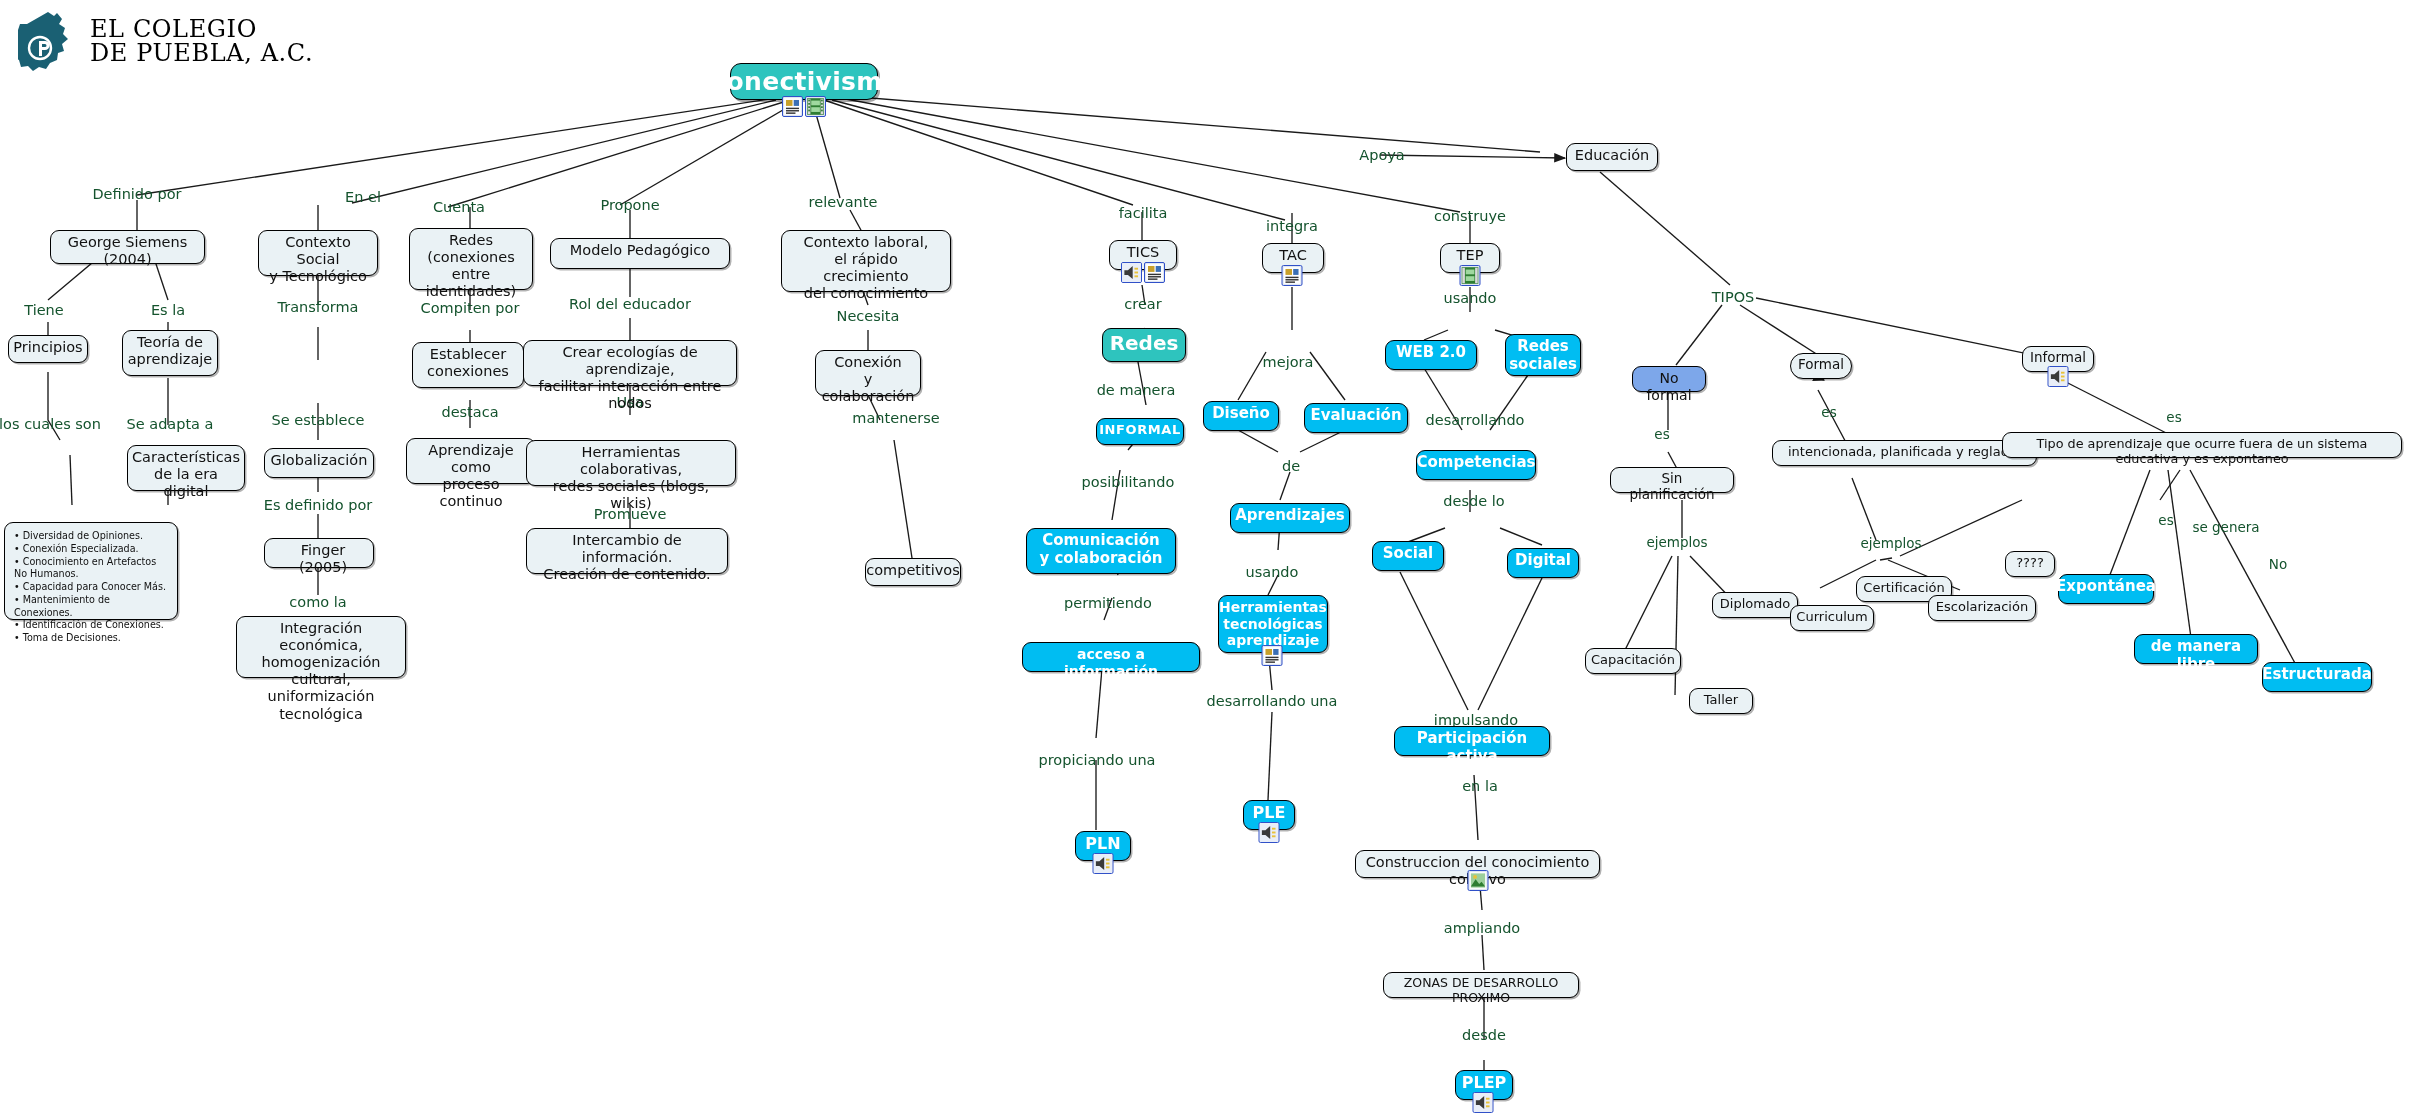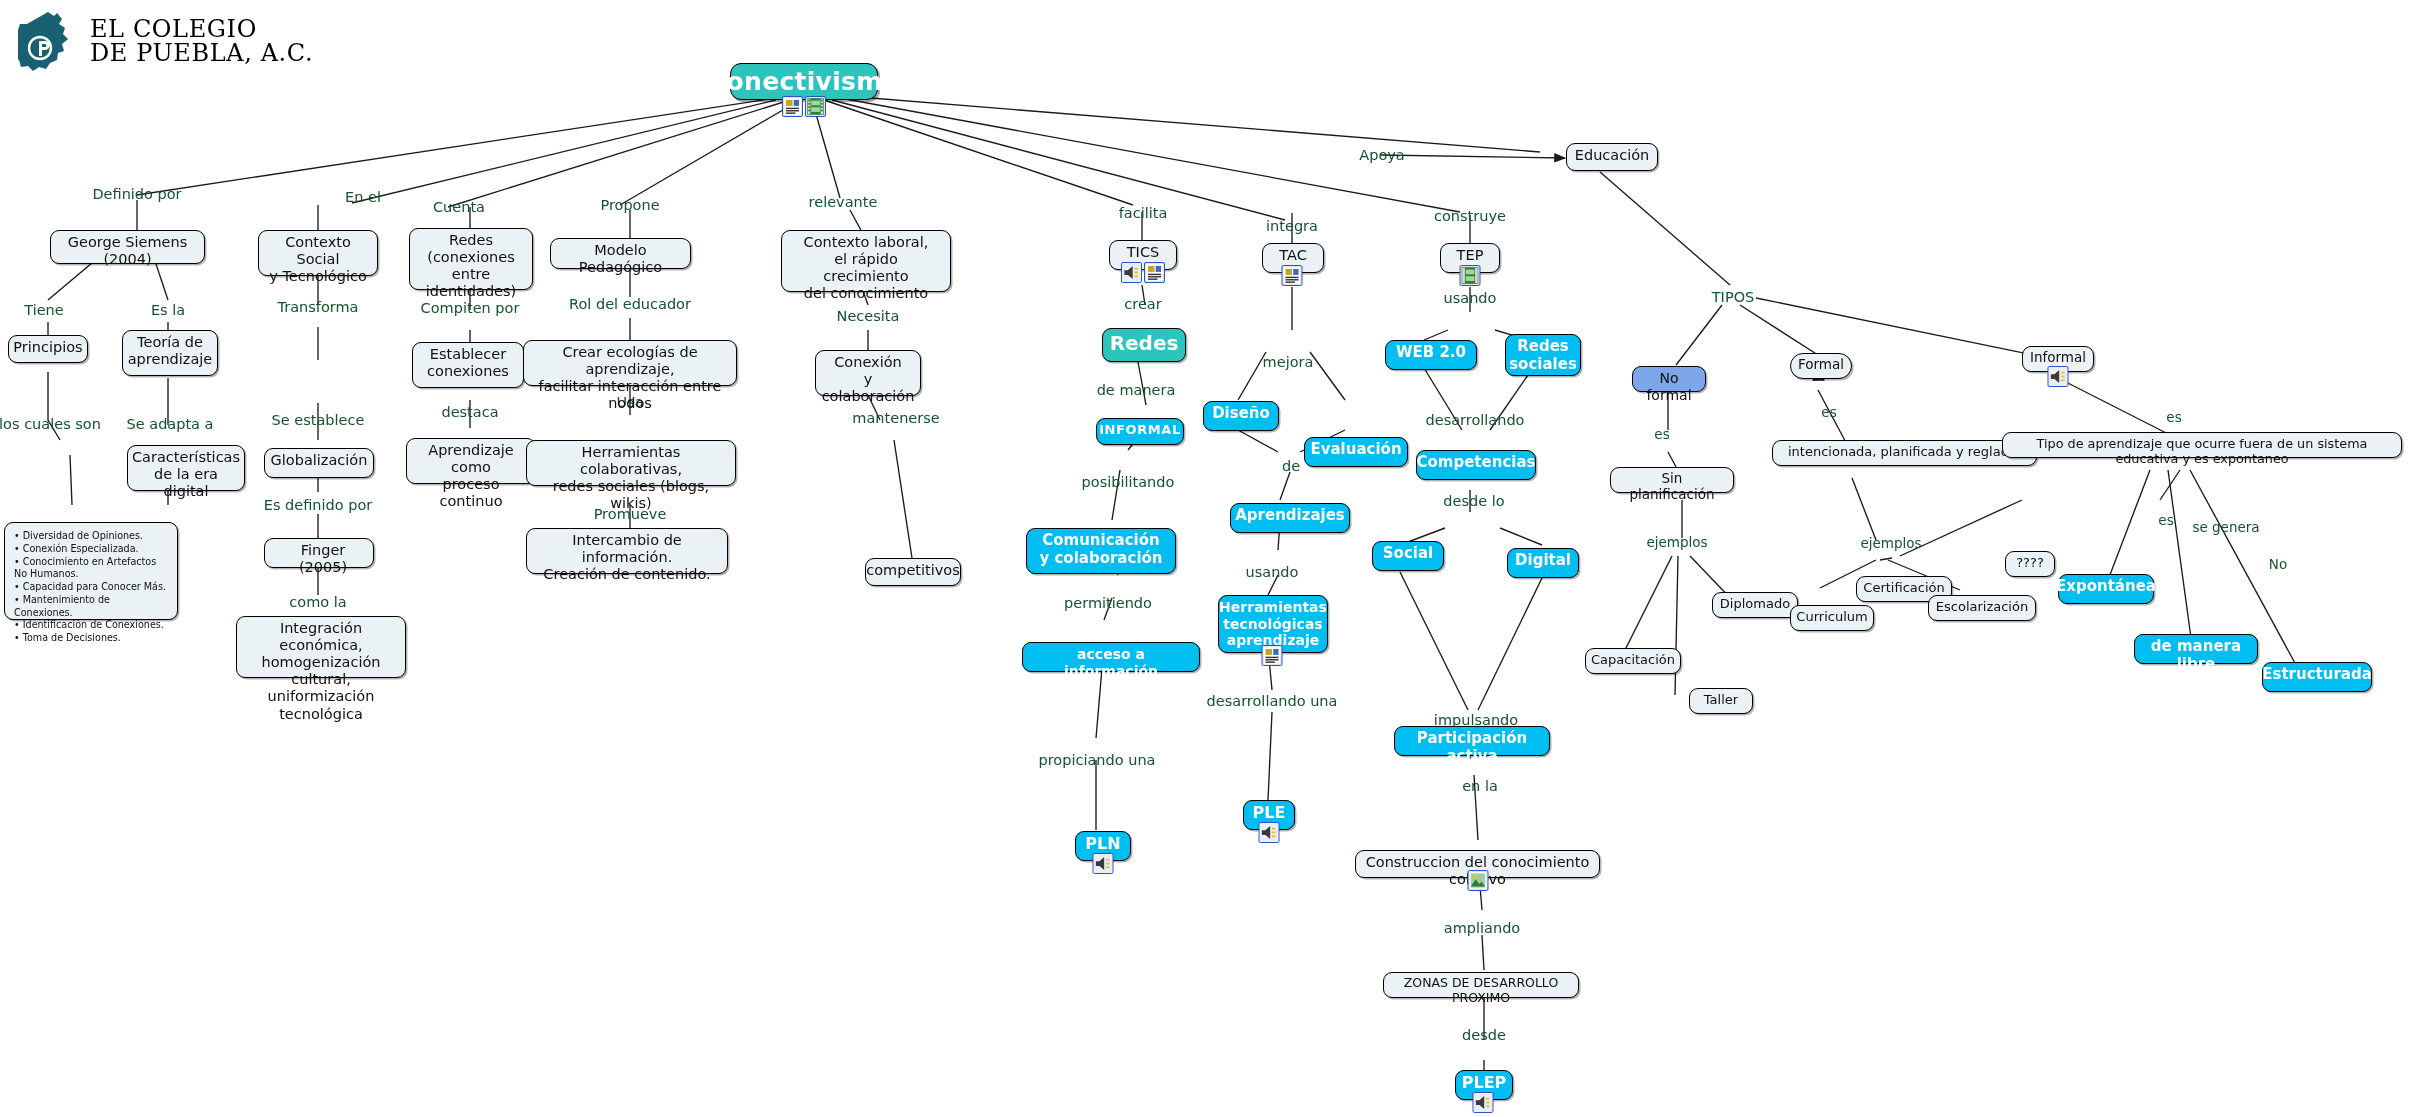--- a/index.html
+++ b/index.html
@@ -291,21 +291,21 @@
       <span class="txt">Contexto Social
 y Tecnológico</span>
     </div>
 
   <div class="node n-plain" style="left:409px;top:228px;width:124px;height:62px;">
       <span class="txt">Redes
 (conexiones
 entre identidades)</span>
     </div>
 
-  <div class="node n-plain" style="left:550px;top:238px;width:141px;height:31px;">
+  <div class="node n-plain" style="left:550px;top:238px;width:180px;height:31px;">
       <span class="txt">Modelo Pedagógico</span>
     </div>
 
   <div class="node n-plain" style="left:781px;top:230px;width:170px;height:62px;">
       <span class="txt">Contexto laboral,
 el rápido crecimiento
 del conocimiento</span>
     </div>
 
   <div class="node n-plain" style="left:1109px;top:240px;width:68px;height:30px;">
@@ -475,21 +475,21 @@
             <rect x="10.5" y="10.4" width="3" height="1.6"></rect>
           </g>
         </svg>
       </span>
   </div>
 
   <div class="node n-cyan" style="left:1203px;top:401px;width:76px;height:30px;">
       <span class="txt">Diseño</span>
     </div>
 
-  <div class="node n-cyan" style="left:1304px;top:403px;width:104px;height:30px;margin-top:34px;">
+  <div class="node n-cyan" style="left:1304px;top:403px;width:104px;height:30px;">
       <span class="txt">Evaluación</span>
     </div>
 
   <div class="node n-cyan" style="left:1230px;top:503px;width:120px;height:30px;">
       <span class="txt">Aprendizajes</span>
     </div>
 
   <div class="node n-cyan" style="left:1218px;top:595px;width:110px;height:58px;font-size:14px;">
       <span class="txt">Herramientas
 tecnológicas

